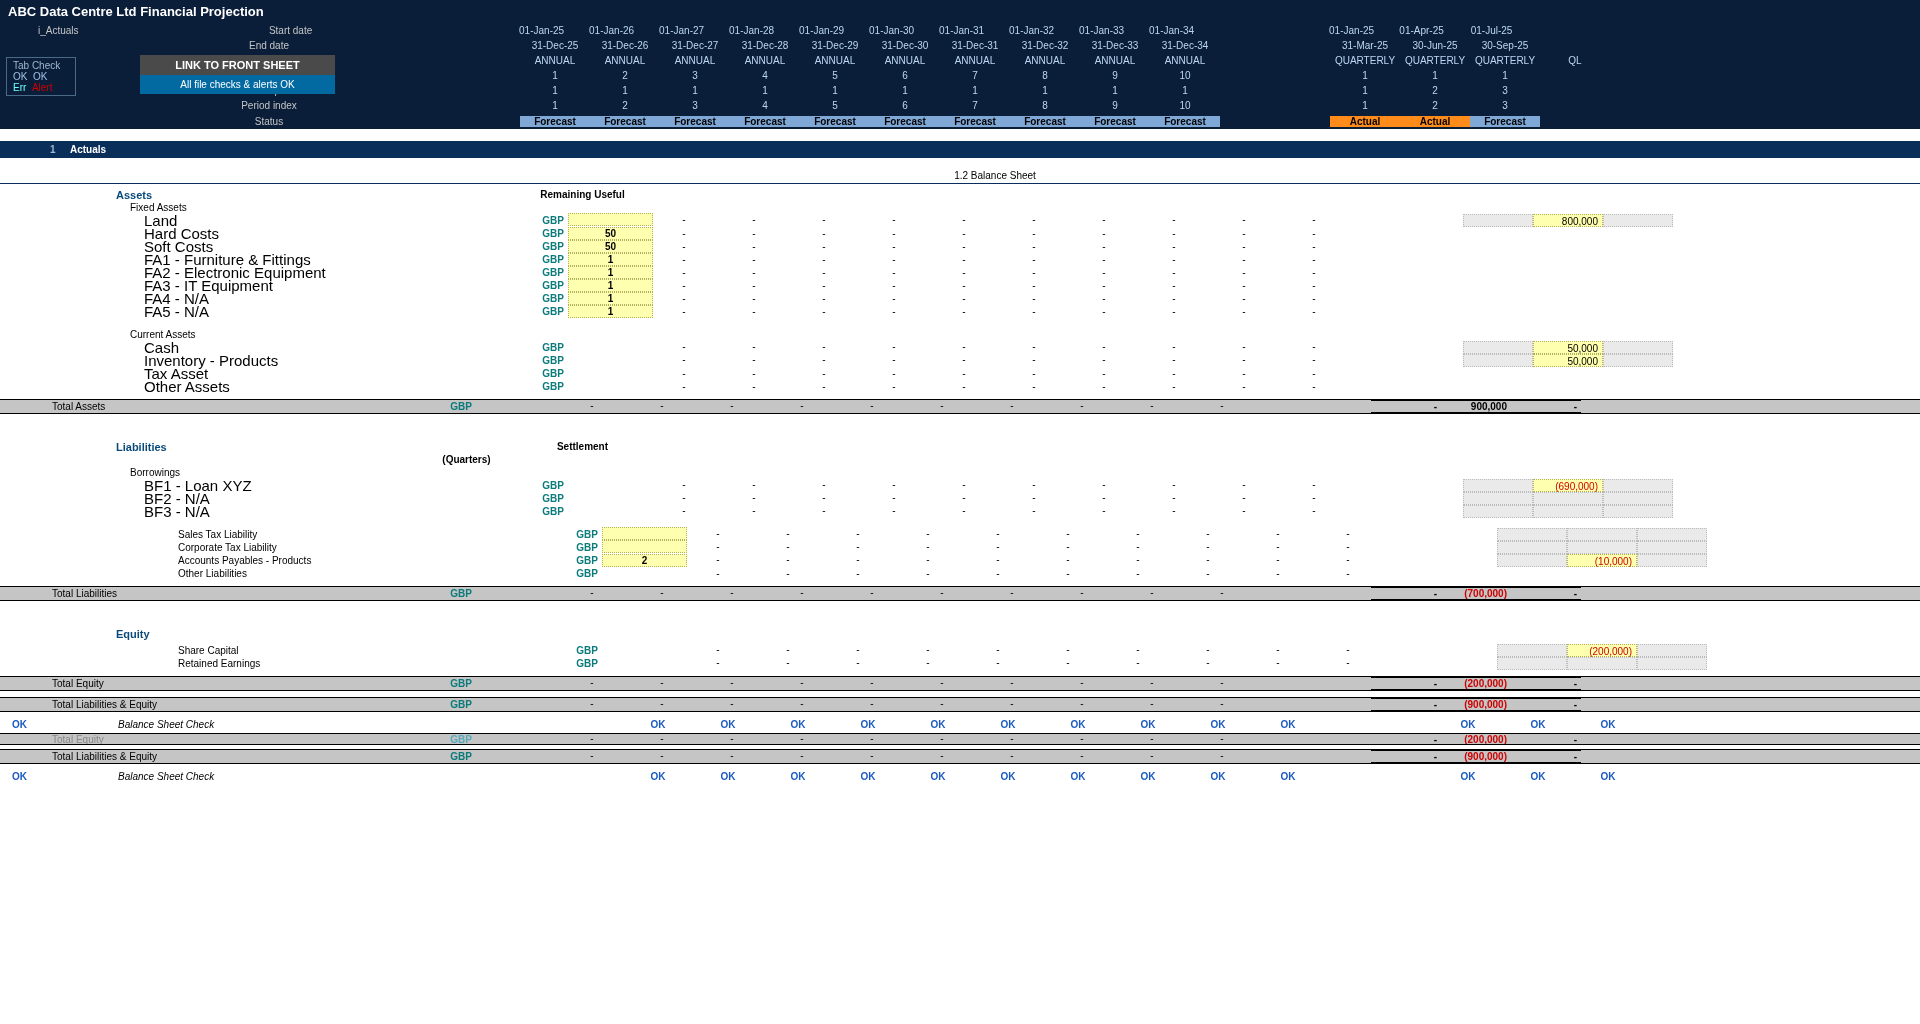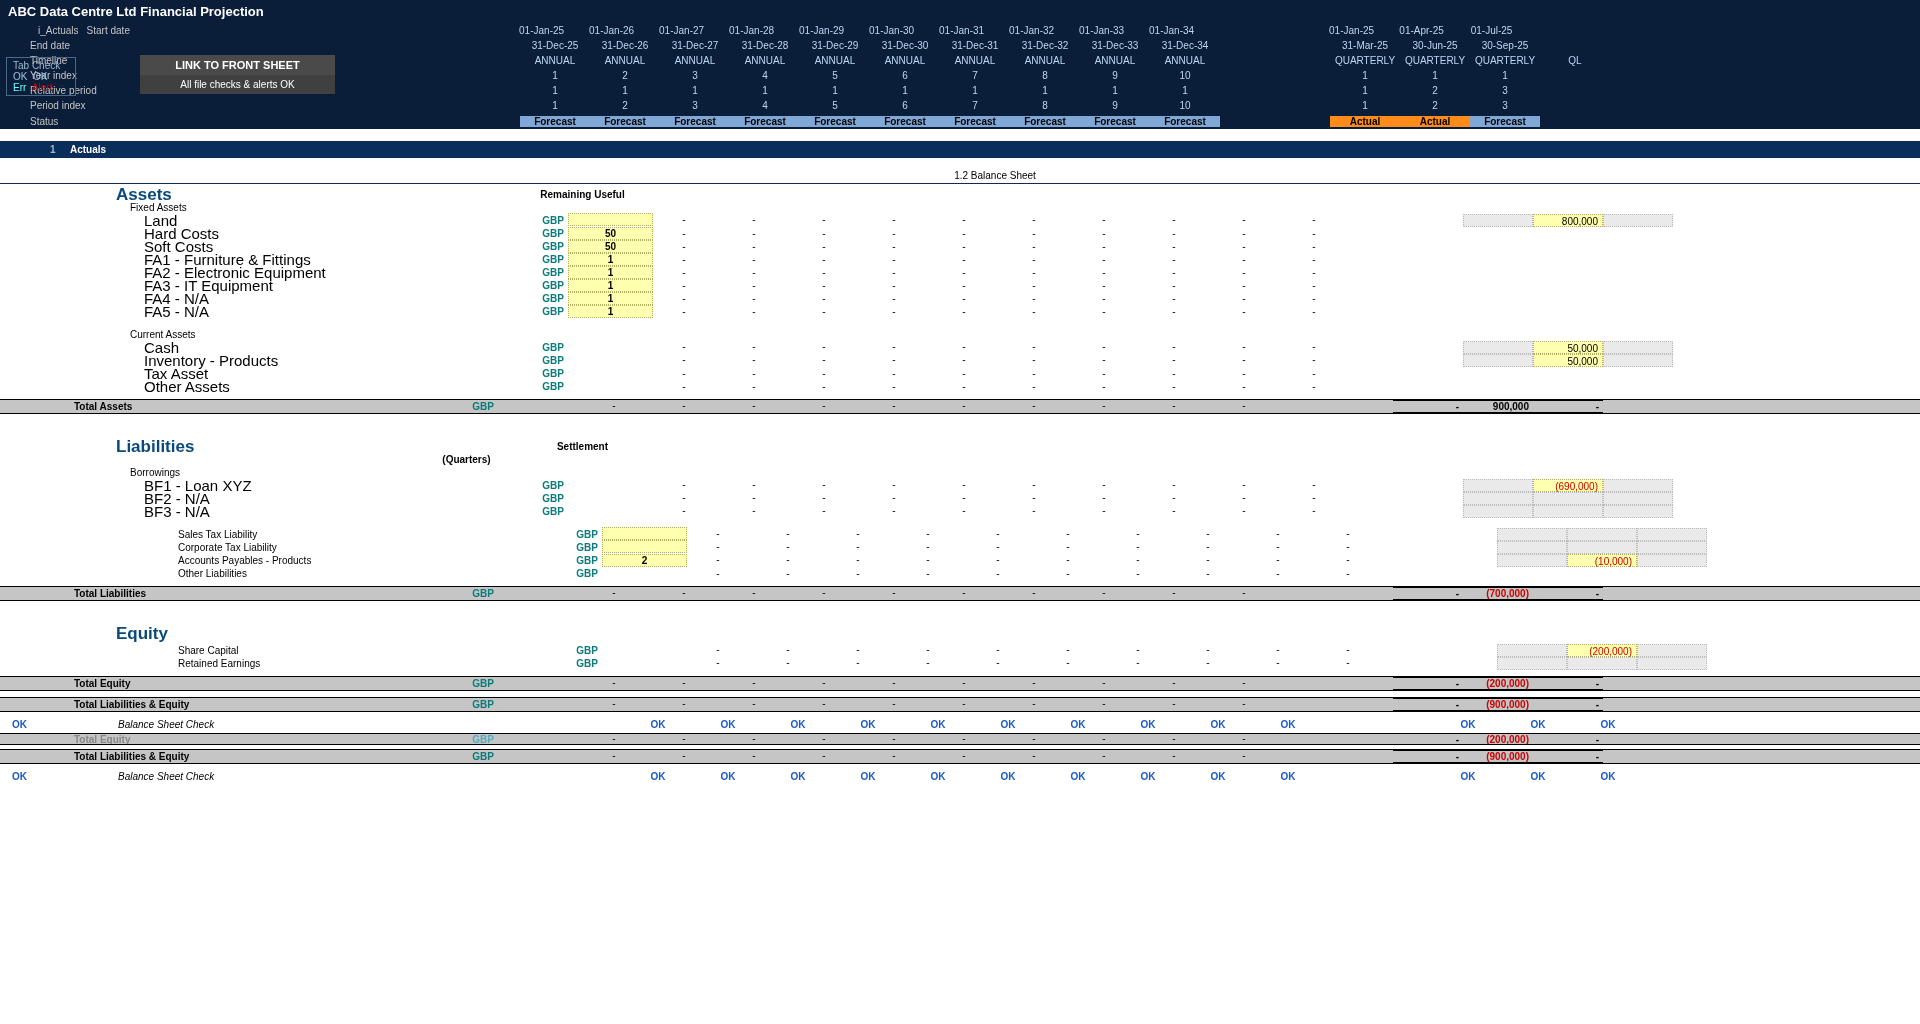--- a/index.html
+++ b/index.html
@@ -1,45 +1,45 @@
 <!DOCTYPE html>
 <html><head>
 <meta charset="utf-8">
 <style>
   body { margin:0; font-family: Arial, sans-serif; font-size:10px; background:#fff; color:#000; width:1920px; }
   .top { background:#0a1e3a; color:#fff; }
   .row { display:flex; align-items:center; height:15px;margin-left:30px; }
   .title { font-weight:bold; font-size:13px; padding:4px 8px; }
   .subtitle { padding:0 8px; color:#c5c5c5; }
-  .hlabel { width:490px; text-align:left; padding-right:12px; color:#c5c5c5; box-sizing:border-box; }
+  .hlabel { width:490px; text-align:center; padding-right:12px; color:#c5c5c5; box-sizing:border-box; }
   .hcols { display:flex; flex:1; }
   .hcol { width:70px; text-align:center; color:#bcd6f2; font-size:10px; }
   .gap { width:110px; }
   .status-forecast { background:#7fa8d6; color:#000; font-weight:bold; }
   .status-actual { background:#ff8c1a; color:#000; font-weight:bold; }
   .leftbox { position:absolute; left:6px; top:57px; border:1px solid #4a6a8a; padding:2px 6px; font-size:10px; color:#9fb8d0; width:56px; }
   .leftbox .tc { color:#9fb8d0; }
   .leftbox .ok { color:#a0c0e0; font-size:10px; }
   .leftbox .alert { color:#c00; font-size:10px; }
   .leftbox .err { color:#6ff; font-size:10px; }
   .buttons { position:absolute; left:140px; top:55px; width:195px; text-align:center; }
   .btn-link { background:#4a4a4a; color:#fff; padding:4px 0; font-weight:bold; font-size:11px; }
-  .btn-ok { background:#404040; color:#fff; padding:4px 0; font-size:10px; }
+  .btn-ok { background:#0369a1; color:#fff; padding:4px 0; font-size:10px; }
   .section-bar { background:#0a2e5a; color:#fff; font-weight:bold; padding:3px 0 3px 50px; display:flex; }
   .section-num { width:20px; color:#9fb8d0; }
   .subhead { font-weight:normal; padding:6px 0 2px 70px;text-align:center; }
   .divider { border-top:1px solid #0a2e5a; margin:0 0 4px 0; }
   .grid { position:relative; }
   .grow { display:flex; height:13px; align-items:center; }
   .lcol { width:380px; }
-  .ind0 { padding-left:116px; font-weight:bold; color:#0a4a7a; font-size:17px; }
+  .ind0 { padding-left:116px; font-weight:bold; color:#0a4a7a; font-size:11px; }
   .ind1 { padding-left:130px; font-weight:normal; font-size:10px; }
   .ind2 { padding-left:144px; font-size:15px; }
   .ind2b { padding-left:130px; font-size:10px;margin-left:48px; }
-  .totrow .lcol { padding-left:74px; font-weight:bold; font-size:10px; }
+  .totrow .lcol { padding-left:52px; font-weight:normal; font-size:10px; }
   .totrow { background:#c5c5c5; border-top:1px solid #000; border-bottom:1px solid #000; }
   .italic { font-style:italic; }
   .check .lcol { padding-left:118px; font-style:italic; }
   .ccol { width:40px; color:#0a7a7a; font-weight:bold; text-align:right; padding-right:4px; }
   .inpcol { width:85px; text-align:center; }
   .inpcell { background:#ffffb0; border:1px dotted #b0b060; height:11px; line-height:11px; display:inline-block; width:83px; text-align:center;font-weight:bold; }
   .colhead { text-align:center; font-weight:bold; }
   .dcol { width:70px; text-align:right; padding-right:8px; box-sizing:border-box; }
   .dgap { width:110px; }
   .dcol.dash { text-align:center; }

